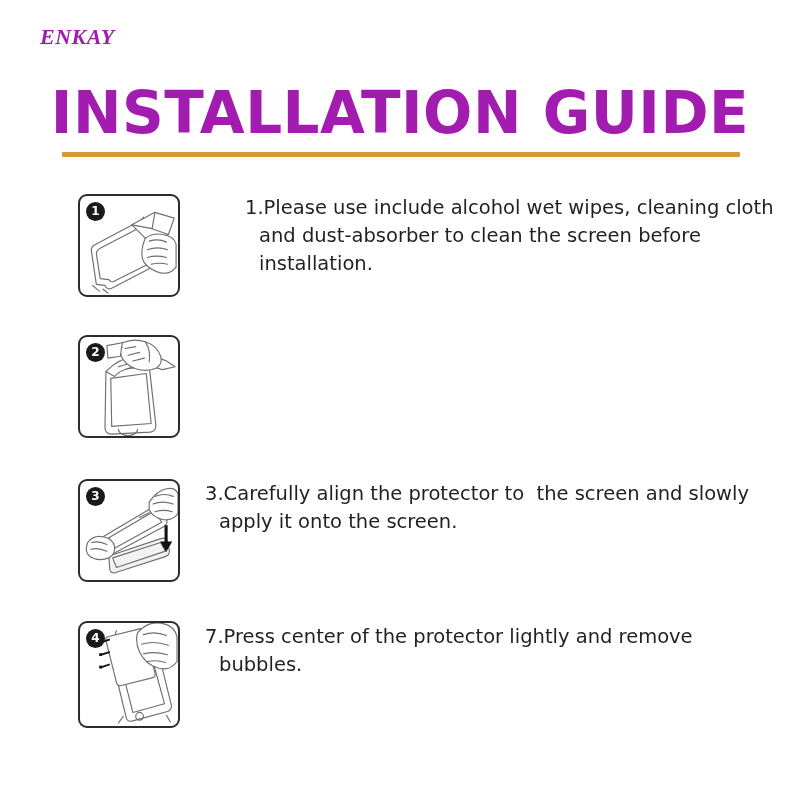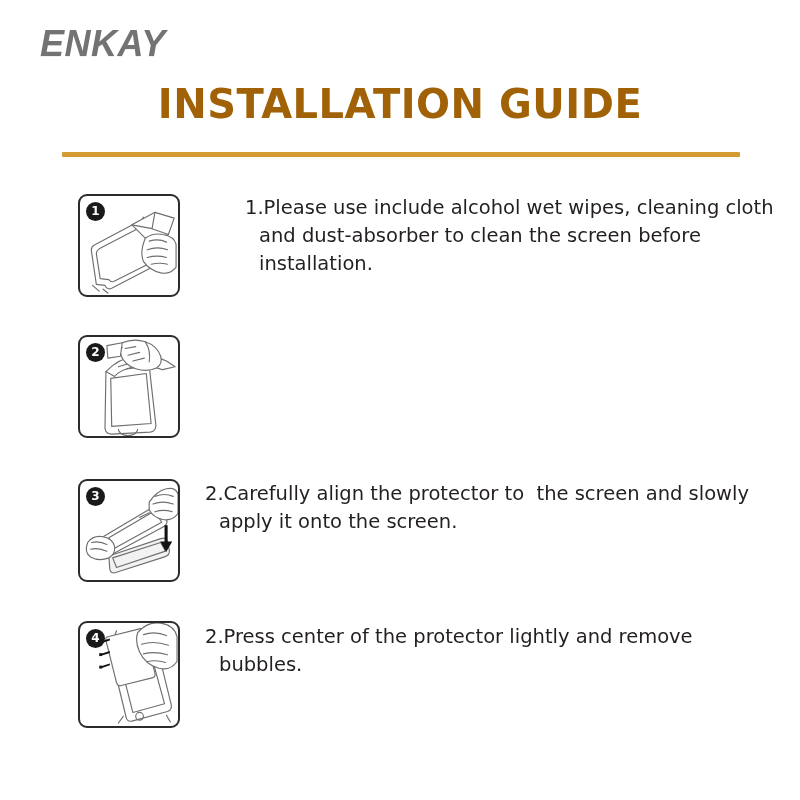--- a/index.html
+++ b/index.html
@@ -14,42 +14,42 @@
     color: #231f20;
     overflow: hidden;
     position: relative;
   }
 
   
   #brand {
     position: absolute;
     left: 40px;
     top: 26px;
-    font-family: Liberation Sans, sans-serif;
-    font-size: 36px;
+    font-family: Liberation Serif, serif;
+    font-size: 22px;
     font-weight: 700;
     font-style: italic;
     letter-spacing: 0.5px;
-    color: #737373;
+    color: #a21caf;
     line-height: 1;
     text-shadow: 0 1px 0 rgba(0,0,0,0.06);
   }
 
   
   #title {
     position: absolute;
     left: 0;
     right: 0;
     top: 84px;
     text-align: center;
     font-family: "DejaVu Sans", sans-serif;
-    font-size: 40px;
+    font-size: 58px;
     font-weight: 700;
     letter-spacing: 0.5px;
-    color: #a16207;
+    color: #a21caf;
     line-height: 1;
   }
   #title-rule {
     position: absolute;
     left: 62px;
     top: 152px;
     width: 678px;
     height: 5px;
     background: #d49b33;
     border-radius: 1px;
@@ -203,21 +203,21 @@
         <path class="ln-f" d="M8 64 Q14 56 24 58 Q34 60 36 68 Q37 76 30 80 Q20 84 11 79 Q4 74 8 64 Z"></path>
         <path class="ln" d="M12 64 Q20 62 28 66 M11 71 Q19 69 28 73"></path>
 
         <g class="arrow-dark">
           <rect x="88" y="46" width="3.2" height="20"></rect>
           <path d="M83.5 63 L96 63 L89.7 74 Z"></path>
         </g>
       </svg>
       <div class="badge-num">3</div>
     </div>
-    <div class="step-text">2.Carefully align the protector to  the screen and slowly apply it onto the screen.</div>
+    <div class="step-text">3.Carefully align the protector to  the screen and slowly apply it onto the screen.</div>
   </div>
 
   <div class="step" id="step-4">
     <div class="step-figure">
       <svg viewBox="0 0 102 107">
 
         <path class="ln-f" d="M34 22 L72 12 Q77 11 78 16 L95 85 Q96 90 91 92 L54 102 Q49 103 48 98 L31 28 Q30 23 34 22 Z"></path>
         <path class="ln" d="M39 30 L71 22 L88 84 L55 93 Z"></path>
         <circle class="ln" cx="62" cy="97" r="4"></circle>
         <path class="ln" d="M34 19 L38 8 M45 97 L40 104 M90 96 L94 103"></path>
@@ -231,16 +231,16 @@
           <path d="M22 19 L31 16 L31 18 L22 21 Z"></path>
           <rect x="20" y="18.3" width="3" height="3"></rect>
           <path d="M22 32 L31 29 L31 31 L22 34 Z"></path>
           <rect x="20" y="31.3" width="3" height="3"></rect>
           <path d="M22 45 L31 42 L31 44 L22 47 Z"></path>
           <rect x="20" y="44.3" width="3" height="3"></rect>
         </g>
       </svg>
       <div class="badge-num">4</div>
     </div>
-    <div class="step-text">2.Press center of the protector lightly and remove bubbles.</div>
+    <div class="step-text">7.Press center of the protector lightly and remove bubbles.</div>
   </div>
 
 </div>
 
 </body></html>

